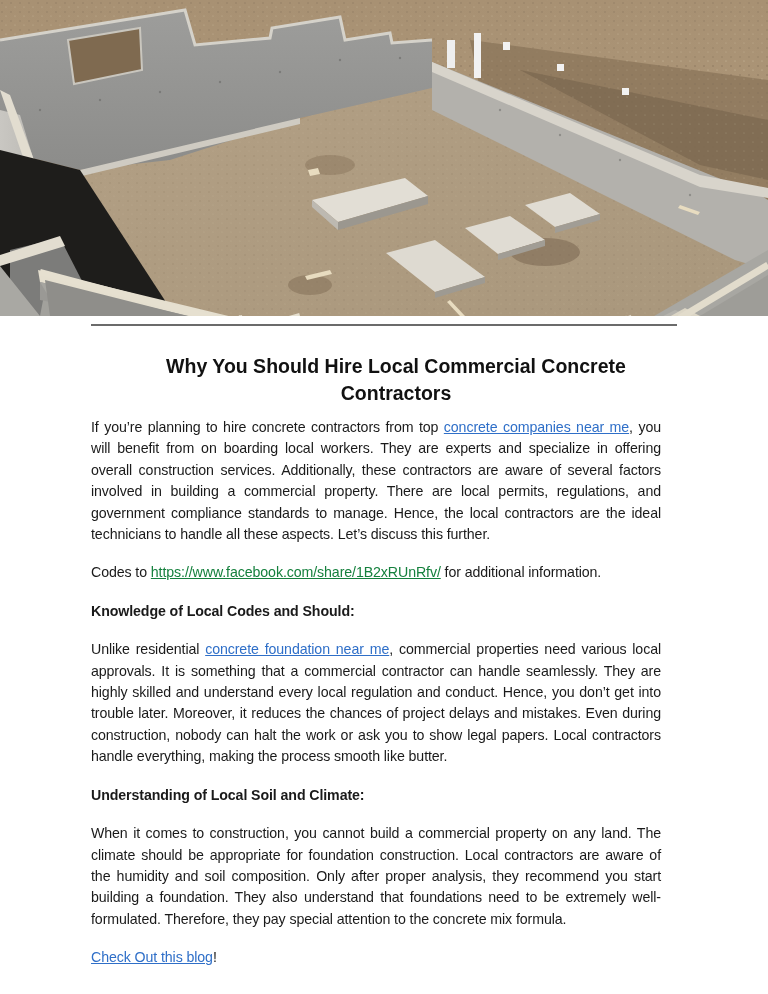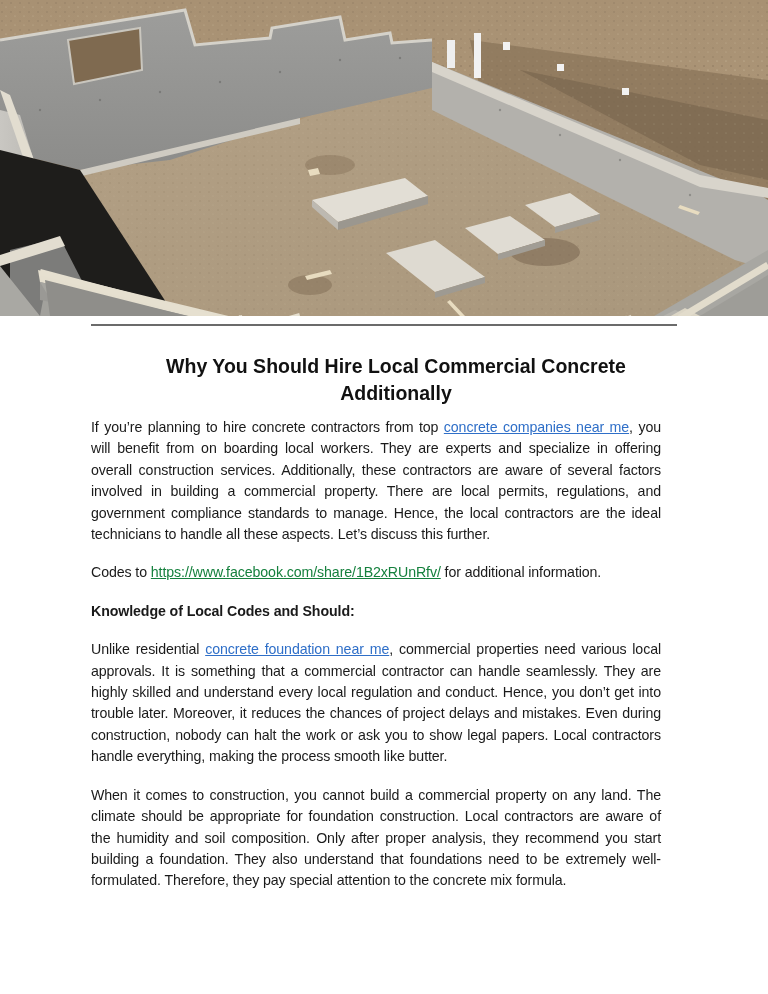--- a/index.html
+++ b/index.html
@@ -145,28 +145,30 @@
     <path d="M700 316 L768 275 L768 316 Z" fill="#9e9d98"></path>
 
     <path d="M242 316 L335 316 L320 335 Z" fill="#bdb8ad"></path>
   </svg>
 </div>
 
 <div class="rule"></div>
 
 <h1 class="title">
   <span>Why You Should Hire Local Commercial Concrete</span><br>
-  <span>Additionally</span>
+  <span>Contractors</span>
 </h1>
 
 <div class="content">
   <p class="last-line-left"><span>If you’re planning to hire concrete contractors from top </span><a href="#" style="color: rgb(47, 111, 200);">concrete companies near me</a><span>, you will benefit from on boarding local workers. They are experts and specialize in offering overall construction services. Additionally, these contractors are aware of several factors involved in building a commercial property. There are local permits, regulations, and government compliance standards to manage. Hence, the local contractors are the ideal technicians to handle all these aspects. Let’s discuss this further.</span></p>
 
   <p class="last-line-left"><span>Codes to </span><a href="#" style="color: #15803d;">https://www.facebook.com/share/1B2xRUnRfv/</a><span> for additional information.</span></p>
 
   <p class="head">Knowledge of Local Codes and Should:</p>
 
   <p class="last-line-left"><span>Unlike residential </span><a href="#" style="color: rgb(47, 111, 200);">concrete foundation near me</a><span>, commercial properties need various local approvals. It is something that a commercial contractor can handle seamlessly. They are highly skilled and understand every local regulation and conduct. Hence, you don’t get into trouble later. Moreover, it reduces the chances of project delays and mistakes. Even during construction, nobody can halt the work or ask you to show legal papers. Local contractors handle everything, making the process smooth like butter.</span></p>
 
+  <p class="head">Understanding of Local Soil and Climate:</p>
 
   <p class="last-line-left">When it comes to construction, you cannot build a commercial property on any land. The climate should be appropriate for foundation construction. Local contractors are aware of the humidity and soil composition. Only after proper analysis, they recommend you start building a foundation. They also understand that foundations need to be extremely well-formulated. Therefore, they pay special attention to the concrete mix formula.</p>
 
+  <p class="last-line-left"><a href="#" style="color: rgb(47, 111, 200);">Check Out this blog</a><span>!</span></p>
 </div>
 
 </body></html>

